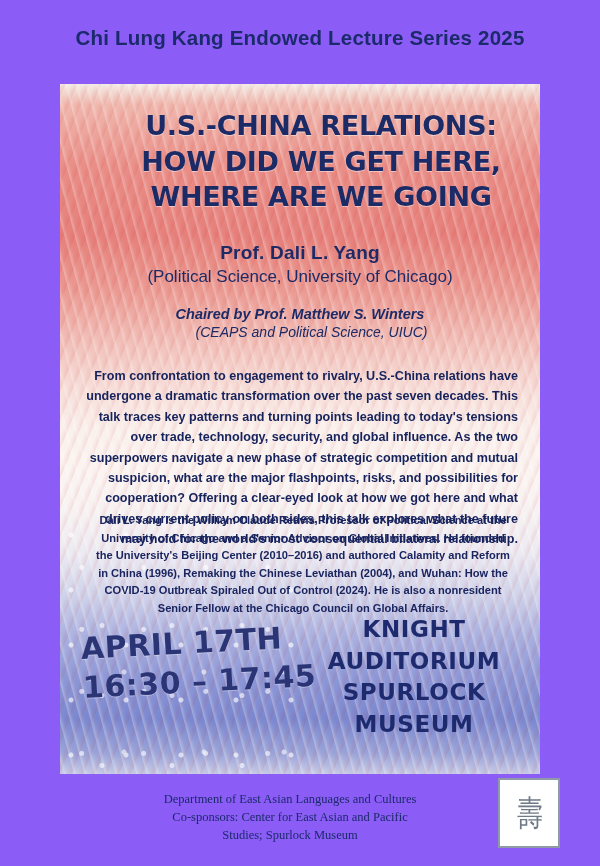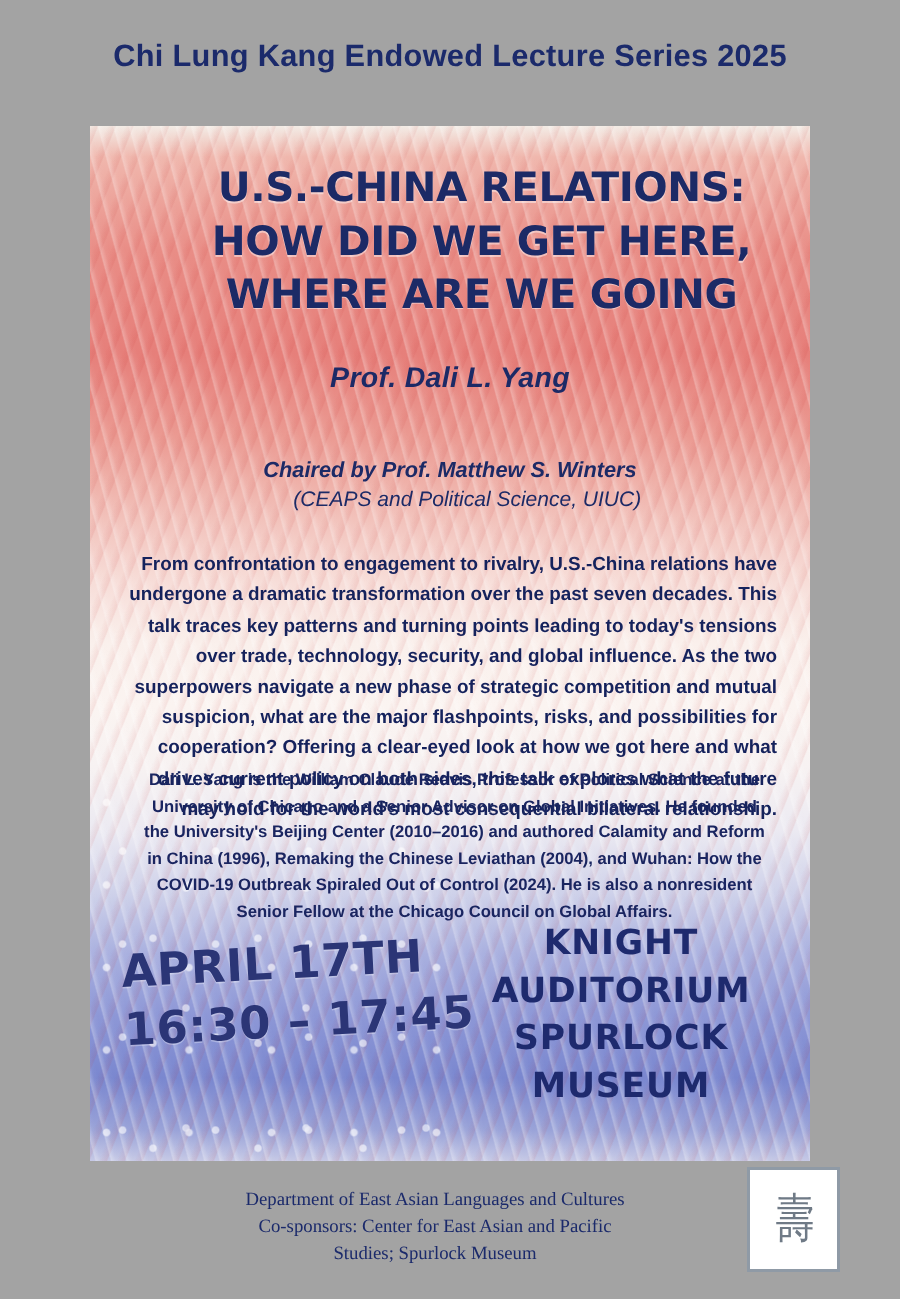--- a/index.html
+++ b/index.html
@@ -10,21 +10,21 @@
     width: 600px;
     height: 866px;
     background: #ffffff;
     font-family: "Liberation Sans", sans-serif;
     overflow: hidden;
   }
   .page {
     position: relative;
     width: 600px;
     height: 866px;
-    background: #a3a3a3;
+    background: #8b5cf6;
   }
 
   
   .series-title {
     position: absolute;
     top: 26px;
     left: 0;
     width: 600px;
     text-align: center;
     font-family: "Liberation Sans", sans-serif;
@@ -124,21 +124,20 @@
   .headline div { white-space: nowrap; margin-left: 42px; }
 
   
   .speaker {
     position: absolute;
     top: 158px;
     left: 0;
     width: 480px;
     text-align: center;
     color: #1c2a66;
-    font-style: italic;
   }
   .speaker-name {
     font-size: 19px;
     font-weight: bold;
     letter-spacing: 0.2px;
   }
   .speaker-affil {
     font-size: 17px;
     margin-top: 3px;
   }
@@ -268,20 +267,21 @@
     <div class="poster-inner">
 
       <div class="headline">
         <div>U.S.-CHINA RELATIONS:</div>
         <div>HOW DID WE GET HERE,</div>
         <div>WHERE ARE WE GOING</div>
       </div>
 
       <div class="speaker">
         <div class="speaker-name">Prof. Dali L. Yang</div>
+        <div class="speaker-affil">(Political Science, University of Chicago)</div>
       </div>
 
       <div class="chair">
         <div class="chair-line">Chaired by Prof. Matthew S. Winters</div>
         <div class="chair-affil">(CEAPS and Political Science, UIUC)</div>
       </div>
 
       <div class="abstract">From confrontation to engagement to rivalry, U.S.-China relations have undergone a dramatic transformation over the past seven decades. This talk traces key patterns and turning points leading to today's tensions over trade, technology, security, and global influence. As the two superpowers navigate a new phase of strategic competition and mutual suspicion, what are the major flashpoints, risks, and possibilities for cooperation? Offering a clear-eyed look at how we got here and what drives current policy on both sides, this talk explores what the future may hold for the world's most consequential bilateral relationship.</div>
 
       <div class="bio">Dali L. Yang is the William Claude Reavis Professor of Political Science at the University of Chicago and a Senior Advisor on Global Initiatives. He founded the University's Beijing Center (2010–2016) and authored Calamity and Reform in China (1996), Remaking the Chinese Leviathan (2004), and Wuhan: How the COVID-19 Outbreak Spiraled Out of Control (2024). He is also a nonresident Senior Fellow at the Chicago Council on Global Affairs.</div>

